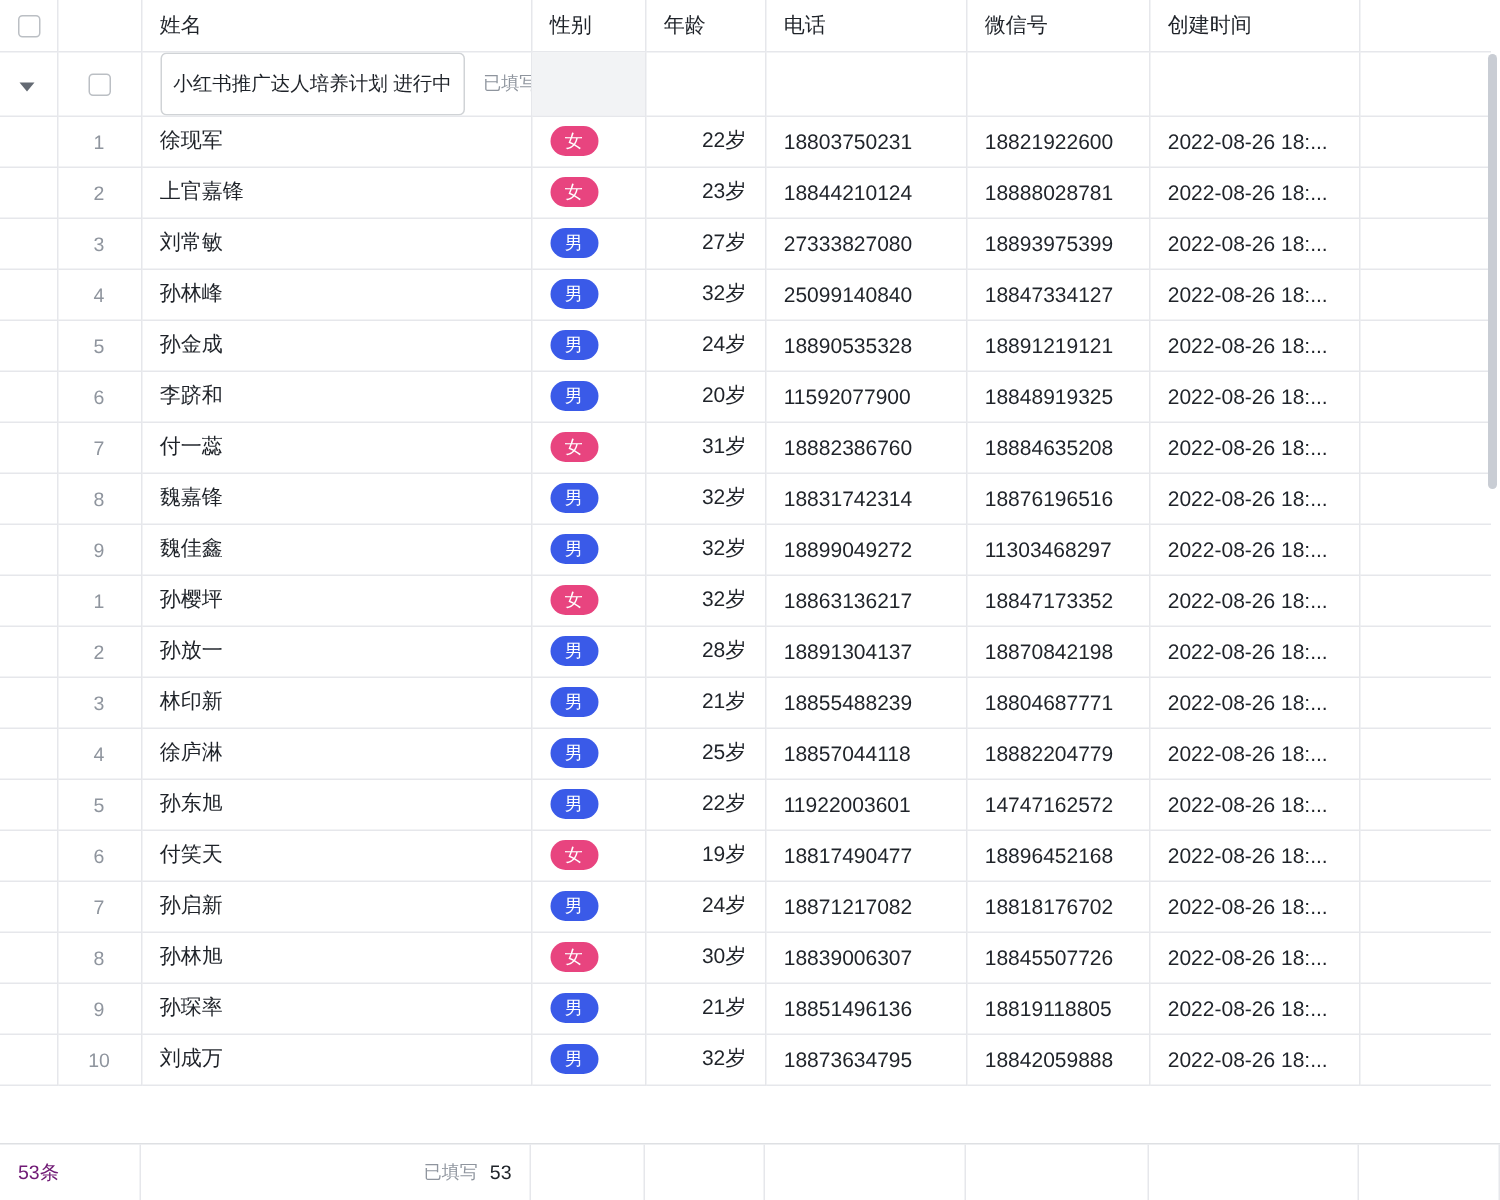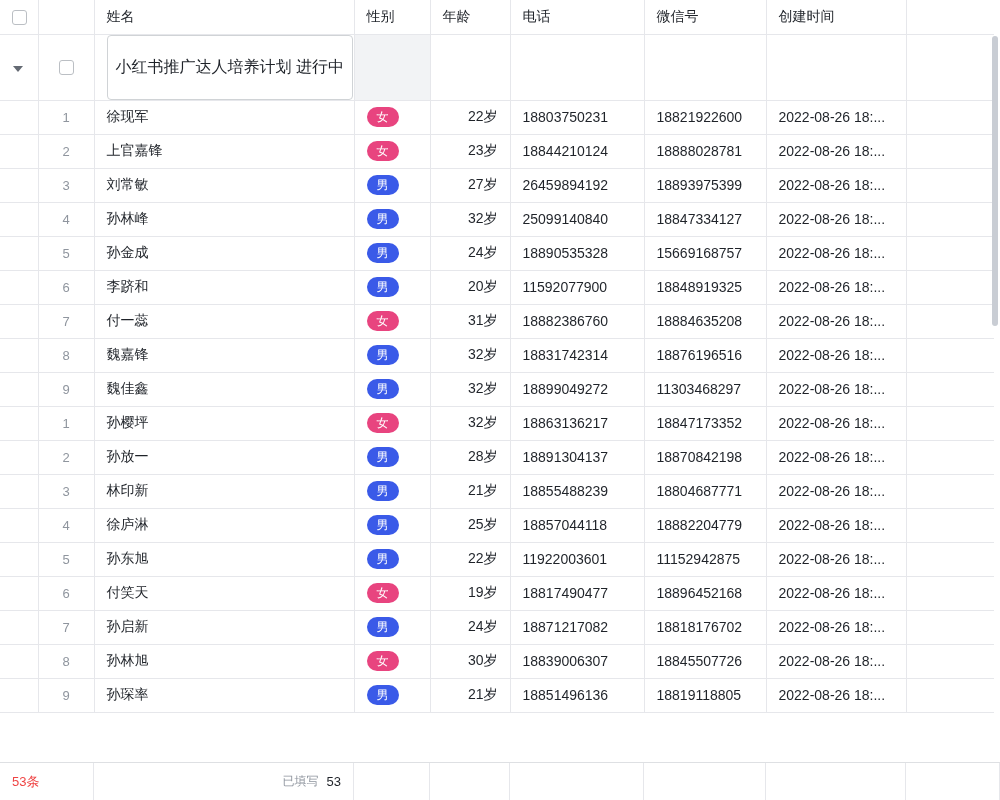--- a/index.html
+++ b/index.html
@@ -101,22 +101,22 @@
     width: 0; height: 0;
     border-left: 5px solid transparent;
     border-right: 5px solid transparent;
     border-top: 6px solid #646a73;
     margin-right: 2px;
     flex: none;
   }
   .group-title {
     border: 1px solid #d0d3d6;
     border-radius: 4px;
-    padding: 21px 8px;
-    font-size: 16px;
+    padding: 11px 8px;
+    font-size: 13px;
     color: #1f2329;
     background: #fff;
     white-space: nowrap;
   }
   .group-stat-label {
     font-size: 12px;
     color: #8f959e;
     margin-left: 4px;
   }
 
@@ -148,21 +148,21 @@
     box-sizing: border-box;
   }
   .footer .f-cell {
     height: 38px;
     display: flex;
     align-items: center;
     box-sizing: border-box;
     border-right: 1px solid #e6e7eb;
     padding: 0 12px;
   }
-  .f-count { width: 94px; color: #ef4444; }
+  .f-count { width: 94px; color: #701a75; }
   .f-filled { width: 260px; justify-content: flex-end; color: #1f2329; }
   .f-filled .lbl { color: #8f959e; font-size: 12px; margin-right: 8px; }
   .f-sex { width: 76px; }
   .f-age { width: 80px; }
   .f-phone { width: 134px; }
   .f-wx { width: 122px; }
   .f-time { width: 140px; }
   .f-rest { flex: 1; border-right: none; }
 
   
@@ -255,21 +255,21 @@
             <td>18888028781</td>
             <td>2022-08-26 18:...</td>
             <td class="c-rest"></td>
           </tr>
           <tr>
             <td class="chk-cell"></td>
             <td class="idx">3</td>
             <td>刘常敏</td>
             <td><span class="tag tag-male">男</span></td>
             <td class="cell-right">27岁</td>
-            <td>26459894192</td>
+            <td>27333827080</td>
             <td>18893975399</td>
             <td>2022-08-26 18:...</td>
             <td class="c-rest"></td>
           </tr>
           <tr>
             <td class="chk-cell"></td>
             <td class="idx">4</td>
             <td>孙林峰</td>
             <td><span class="tag tag-male">男</span></td>
             <td class="cell-right">32岁</td>
@@ -278,21 +278,21 @@
             <td>2022-08-26 18:...</td>
             <td class="c-rest"></td>
           </tr>
           <tr>
             <td class="chk-cell"></td>
             <td class="idx">5</td>
             <td>孙金成</td>
             <td><span class="tag tag-male">男</span></td>
             <td class="cell-right">24岁</td>
             <td>18890535328</td>
-            <td>15669168757</td>
+            <td>18891219121</td>
             <td>2022-08-26 18:...</td>
             <td class="c-rest"></td>
           </tr>
           <tr>
             <td class="chk-cell"></td>
             <td class="idx">6</td>
             <td>李跻和</td>
             <td><span class="tag tag-male">男</span></td>
             <td class="cell-right">20岁</td>
             <td>11592077900</td>
@@ -377,21 +377,21 @@
             <td>2022-08-26 18:...</td>
             <td class="c-rest"></td>
           </tr>
           <tr>
             <td class="chk-cell"></td>
             <td class="idx">5</td>
             <td>孙东旭</td>
             <td><span class="tag tag-male">男</span></td>
             <td class="cell-right">22岁</td>
             <td>11922003601</td>
-            <td>11152942875</td>
+            <td>14747162572</td>
             <td>2022-08-26 18:...</td>
             <td class="c-rest"></td>
           </tr>
           <tr>
             <td class="chk-cell"></td>
             <td class="idx">6</td>
             <td>付笑天</td>
             <td><span class="tag tag-female">女</span></td>
             <td class="cell-right">19岁</td>
             <td>18817490477</td>
@@ -422,20 +422,31 @@
             <td class="c-rest"></td>
           </tr>
           <tr>
             <td class="chk-cell"></td>
             <td class="idx">9</td>
             <td>孙琛率</td>
             <td><span class="tag tag-male">男</span></td>
             <td class="cell-right">21岁</td>
             <td>18851496136</td>
             <td>18819118805</td>
+            <td>2022-08-26 18:...</td>
+            <td class="c-rest"></td>
+          </tr>
+          <tr>
+            <td class="chk-cell"></td>
+            <td class="idx">10</td>
+            <td>刘成万</td>
+            <td><span class="tag tag-male">男</span></td>
+            <td class="cell-right">32岁</td>
+            <td>18873634795</td>
+            <td>18842059888</td>
             <td>2022-08-26 18:...</td>
             <td class="c-rest"></td>
           </tr>
         </tbody>
     </table>
   </div>
 
   <div class="scrollbar-track">
     <div class="scrollbar-thumb"></div>
   </div>

